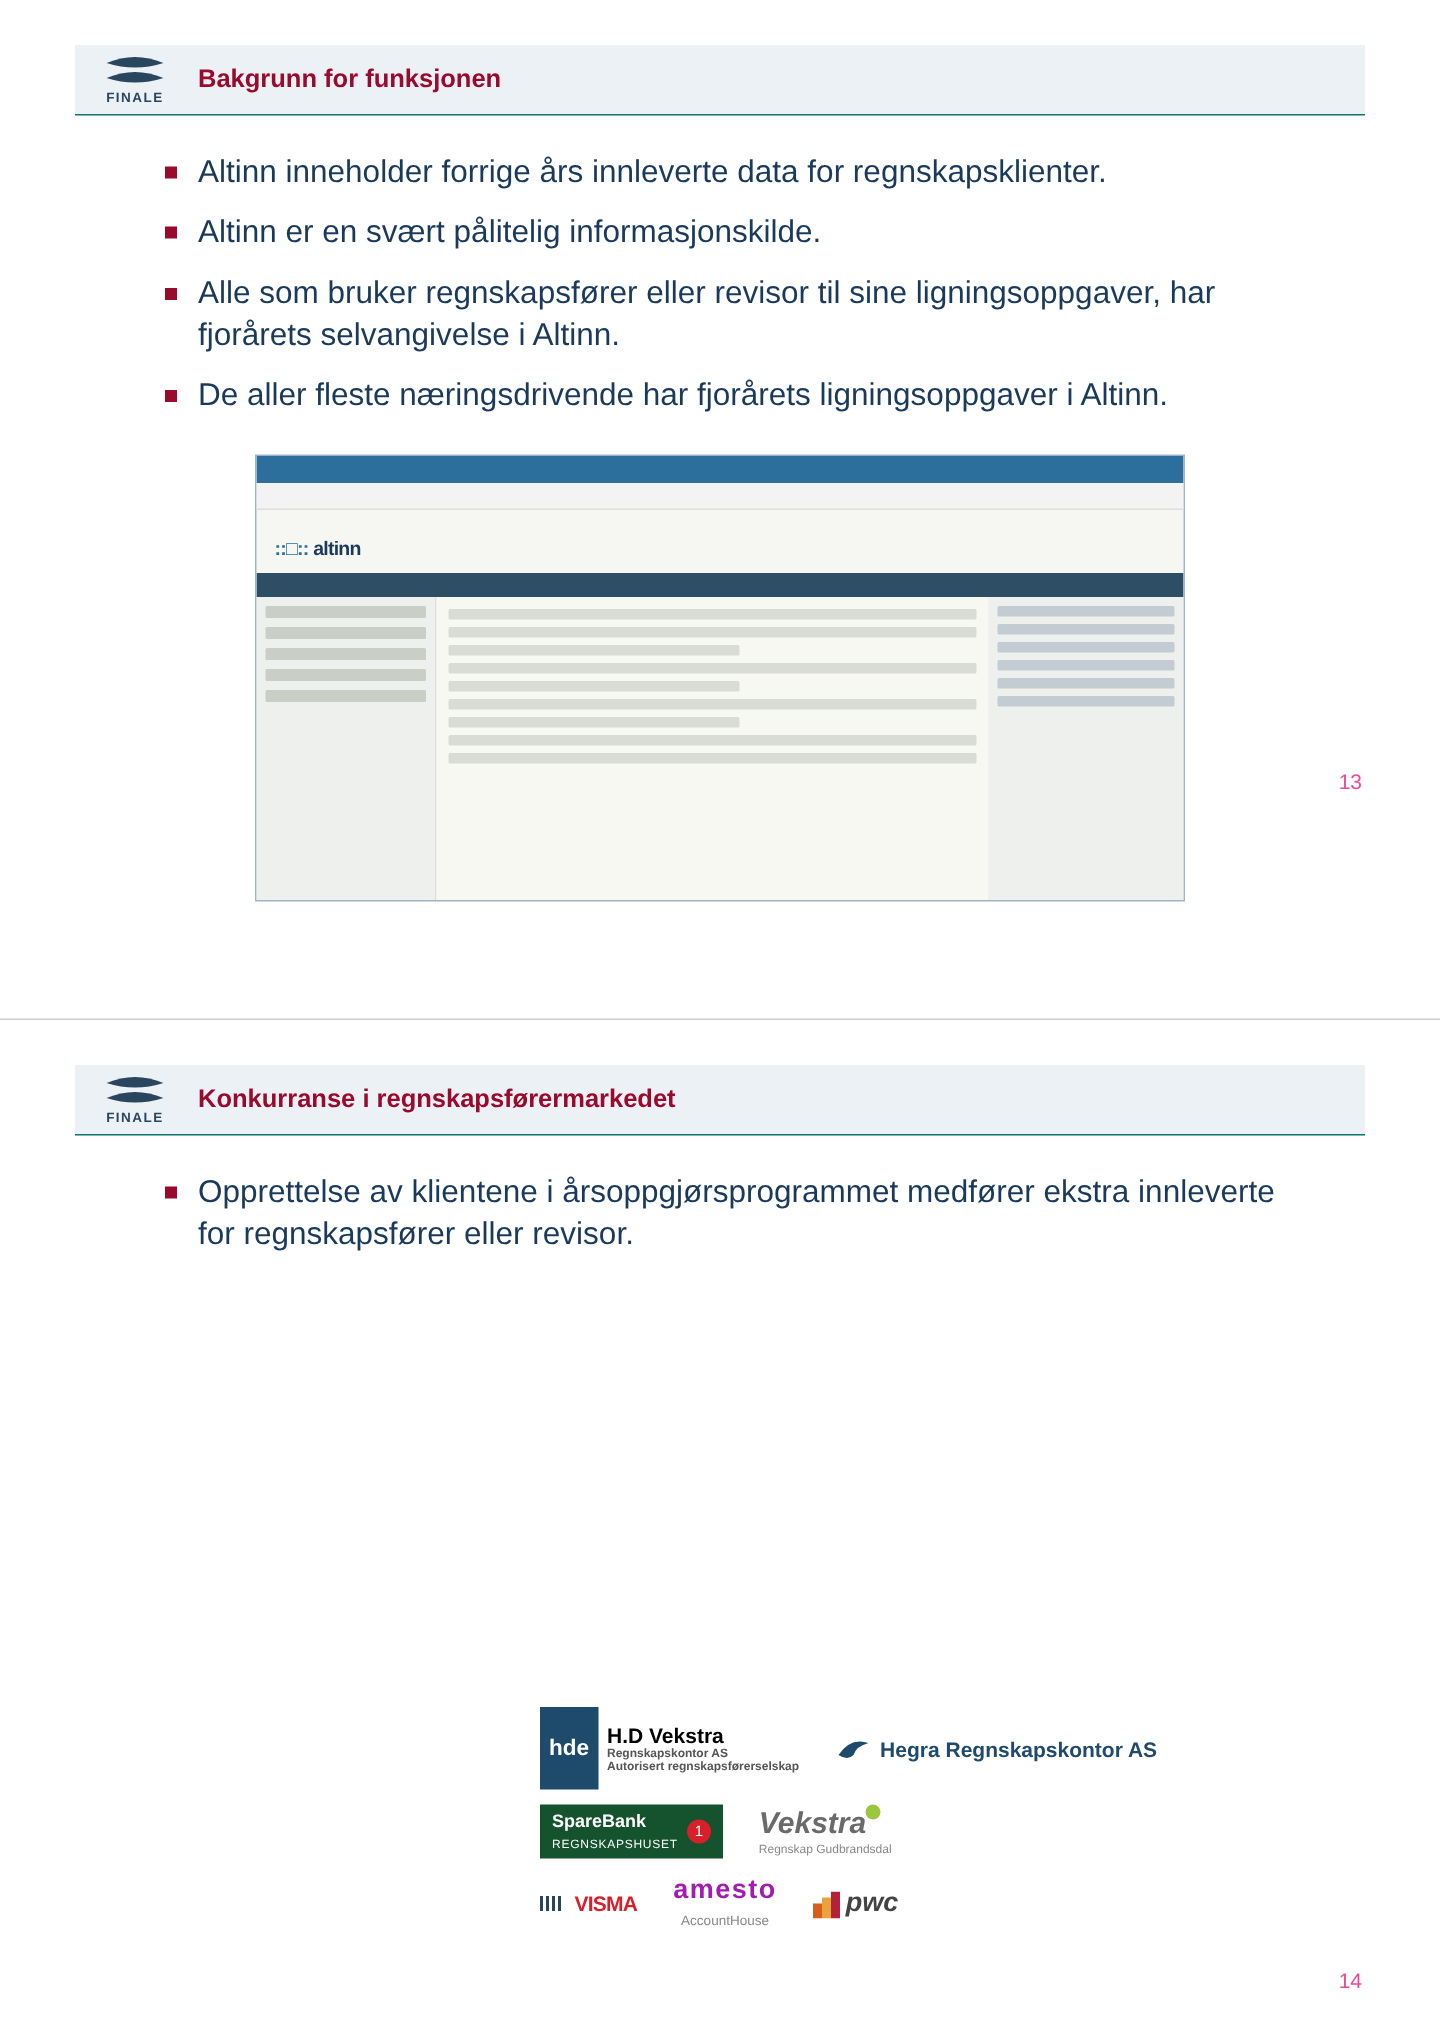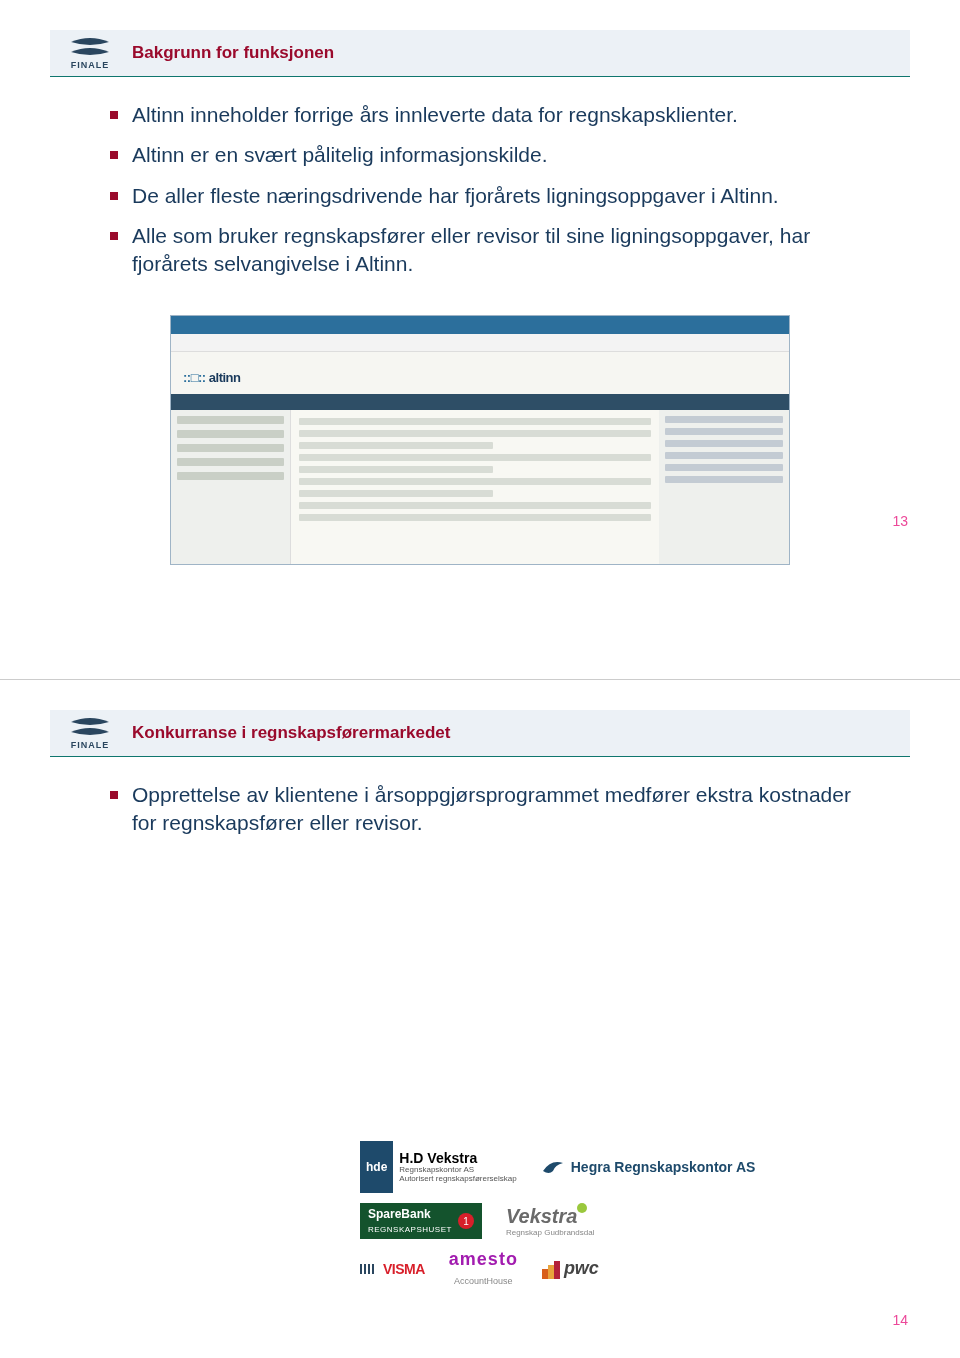--- a/index.html
+++ b/index.html
@@ -66,23 +66,23 @@
   .bullets li::before {
     content: "";
     width: 8px;
     height: 8px;
     background: #9a0a2c;
     position: absolute;
     left: 0;
     top: 10px;
   }
   .screenshot-placeholder {
-    margin: 36px auto 0 auto;
+    margin: 24px auto 0 auto;
     width: 620px;
-    height: 250px;
+    height: 298px;
     background: linear-gradient(180deg, #cce0ee 0%, #f0f4f7 24px, #f6f6f2 24px, #f6f6f2 100%);
     border: 1px solid #9fb4c6;
     position: relative;
     overflow: hidden;
   }
   .sp-topbar { height: 18px; background: #2c6f9c; }
   .sp-urlbar { height: 18px; background: #f3f3f3; border-bottom: 1px solid #ddd; }
   .sp-altinn {
     position: absolute;
     top: 54px; left: 12px;
@@ -162,22 +162,22 @@
     margin-bottom: 10px;
   }
   .brand {
     display: flex;
     align-items: center;
     gap: 6px;
     font-size: 14px;
     font-weight: bold;
     white-space: nowrap;
   }
-  .brand small { font-size: 8px; font-weight: normal; display: block; color: #555; line-height: 1.1; }
-  .hde-box { background:#1e4a6b; color:#fff; font-size:12px; padding:19px 6px; font-weight:bold; }
+  .brand small { font-size: 8px; font-weight: bold; display: block; color: #555; line-height: 1.1; }
+  .hde-box { background:#1e4a6b; color:#fff; font-size:15px; padding:19px 6px; font-weight:bold; }
   .hegra-bird { width:24px; height:20px; }
   .sparebank-box {
     background:#14532d; color:#fff; padding:4px 8px; font-size:12px;
     display:flex; align-items:center; gap:6px;
   }
   .sparebank-box .one {
     background:#d81f2a; color:#fff; width:16px; height:16px; border-radius:50%;
     display:flex; align-items:center; justify-content:center; font-size:10px;
   }
   .vekstra { color:#6a6a6a; font-size:20px; font-style:italic; font-weight:bold; position:relative; }
@@ -201,22 +201,22 @@
         </svg>
       </div>
       <div class="logo-text">FINALE</div>
     </div>
     <div class="slide-title">Bakgrunn for funksjonen</div>
   </div>
 
   <ul class="bullets">
     <li>Altinn inneholder forrige års innleverte data for regnskapsklienter.</li>
     <li>Altinn er en svært pålitelig informasjonskilde.</li>
+    <li>Alle som bruker regnskapsfører eller revisor til sine ligningsoppgaver, har fjorårets selvangivelse i Altinn.</li>
     <li>De aller fleste næringsdrivende har fjorårets ligningsoppgaver i Altinn.</li>
-    <li>Alle som bruker regnskapsfører eller revisor til sine ligningsoppgaver, har fjorårets selvangivelse i Altinn.</li>
   </ul>
 
   <div class="screenshot-placeholder">
     <div class="sp-topbar"></div>
     <div class="sp-urlbar"></div>
     <div class="sp-altinn">
       <span class="dots">::□::</span> <span>altinn</span>
     </div>
     <div class="sp-nav"></div>
     <div class="sp-body">
@@ -260,21 +260,21 @@
           <path d="M2 6 Q21 -2 40 6 Q21 12 2 6 Z" fill="#2a465f"></path>
           <path d="M2 16 Q21 8 40 16 Q21 22 2 16 Z" fill="#2a465f"></path>
         </svg>
       </div>
       <div class="logo-text">FINALE</div>
     </div>
     <div class="slide-title">Konkurranse i regnskapsførermarkedet</div>
   </div>
 
   <ul class="bullets">
-    <li>Opprettelse av klientene i årsoppgjørsprogrammet medfører ekstra kostnader for regnskapsfører eller revisor.</li>
+    <li>Opprettelse av klientene i årsoppgjørsprogrammet medfører ekstra innleverte for regnskapsfører eller revisor.</li>
   </ul>
 
   <div class="logos-band">
     <div class="logos-row">
       <div class="brand">
         <span class="hde-box">hde</span>
         <span>
           <span>H.D Vekstra</span>
           <small>Regnskapskontor AS</small>
           <small>Autorisert regnskapsførerselskap</small>

